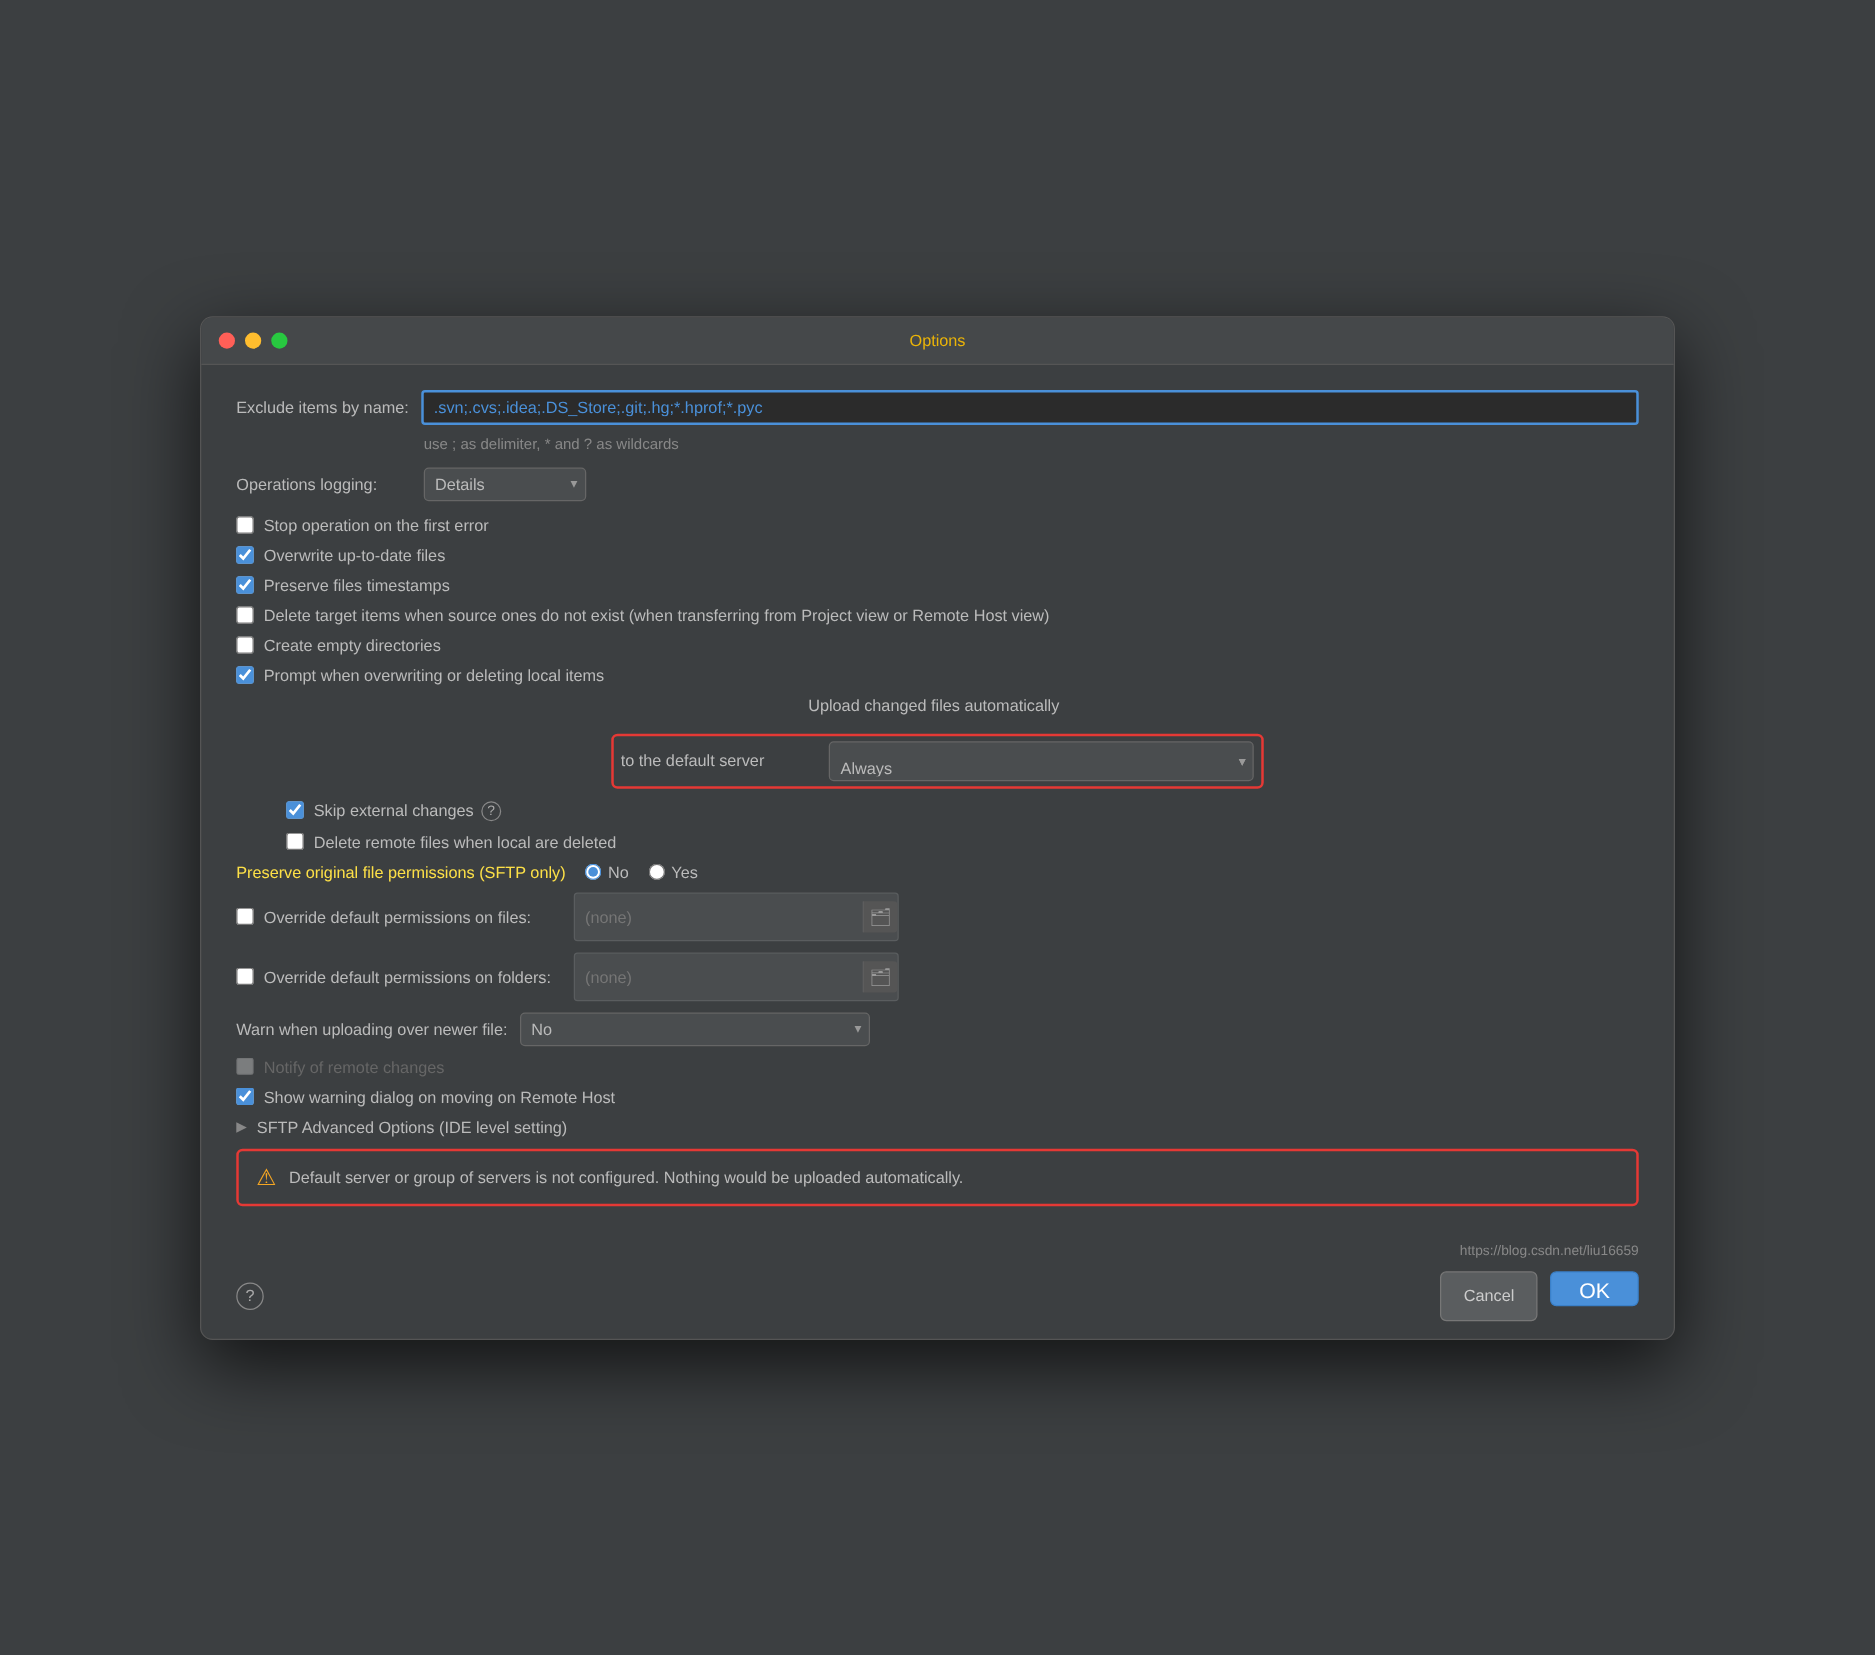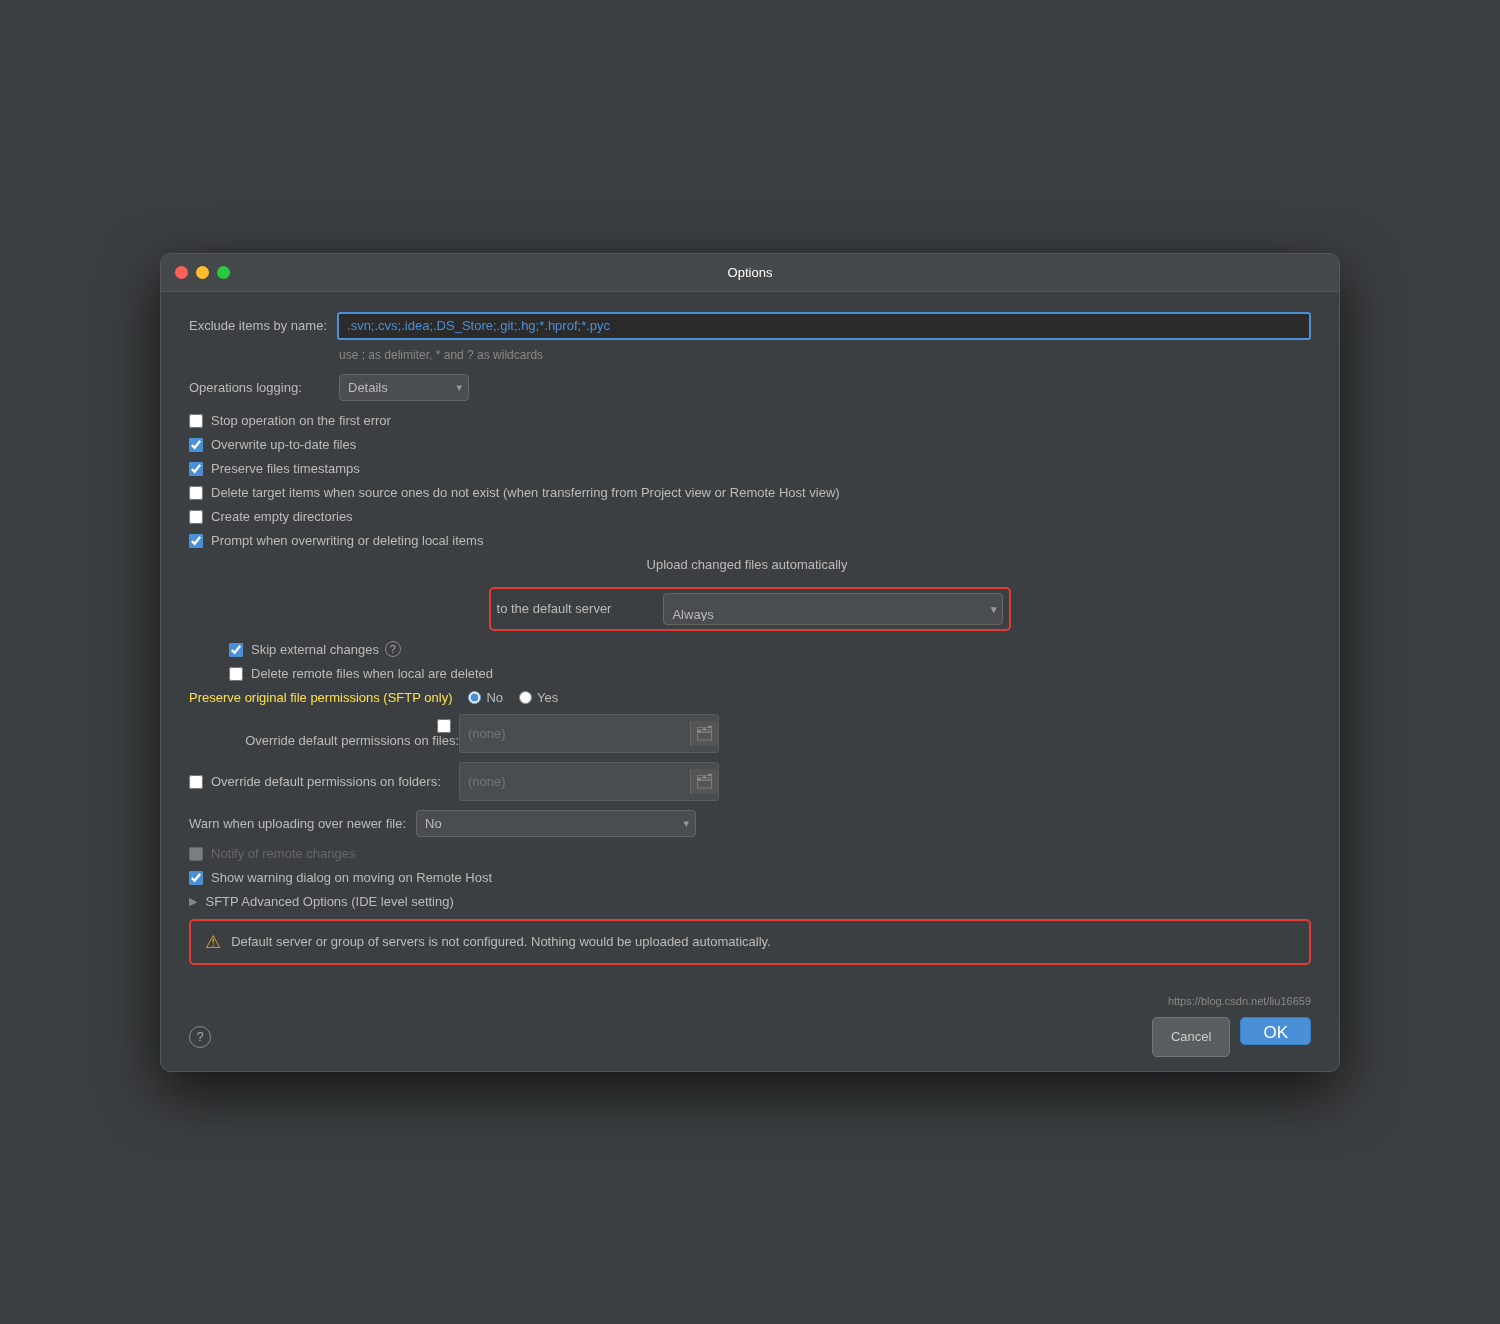--- a/index.html
+++ b/index.html
@@ -48,21 +48,21 @@
       border-radius: 50%;
       border: none;
       cursor: pointer;
     }
 
     .btn-close { background: #ff5f57; }
     .btn-minimize { background: #ffbd2e; }
     .btn-maximize { background: #28c840; }
 
     .title-text {
-      color: #ffffff;
+      color: #eab308;
       font-size: 13px;
       font-weight: 500;
     }
 
     .content {
       padding: 20px 28px 16px 28px;
     }
 
     .row {
       display: flex;
@@ -122,21 +122,21 @@
       right: 7px;
       top: 50%;
       transform: translateY(-50%);
       color: #999;
       pointer-events: none;
       font-size: 11px;
     }
 
     .checkbox-row {
       display: flex;
-      align-items: flex-end;
+      align-items: flex-start;
       margin-bottom: 9px;
     }
 
     .checkbox-row input[type="checkbox"] {
       margin-right: 8px;
       width: 14px;
       height: 14px;
       accent-color: #4a90d9;
       cursor: pointer;
     }
@@ -548,21 +548,21 @@
           <label for="r1">No</label>
         </div>
         <div class="radio-item">
           <input type="radio" name="preserve" id="r2" style="">
           <label for="r2">Yes</label>
         </div>
       </div>
     </div>
 
     <div class="permission-row">
-      <div class="checkbox-row" style="margin-bottom:0;min-width:270px;flex-direction:column;">
+      <div class="checkbox-row" style="margin-bottom:0;min-width:270px;">
         <input type="checkbox" id="cb9" style="">
         <label for="cb9">Override default permissions on files:</label>
       </div>
       <div class="permission-input-wrapper">
         <input class="permission-input" type="text" placeholder="(none)" style="">
         <div class="folder-icon-btn">🗂</div>
       </div>
     </div>
 
     <div class="permission-row">

